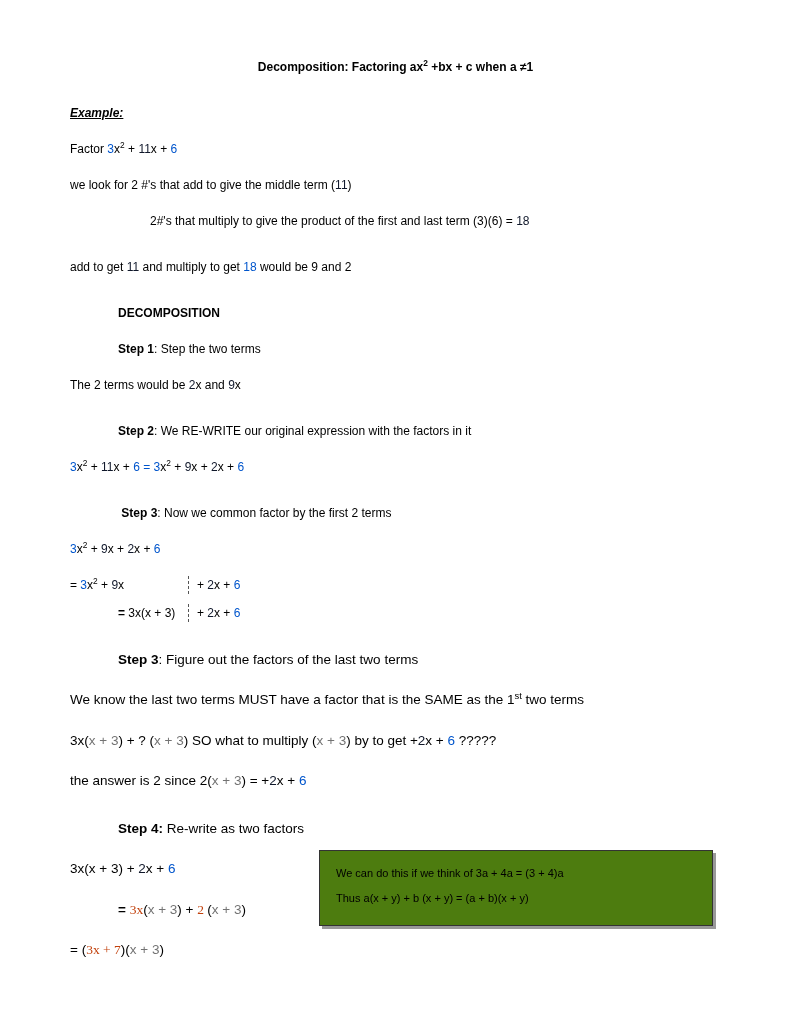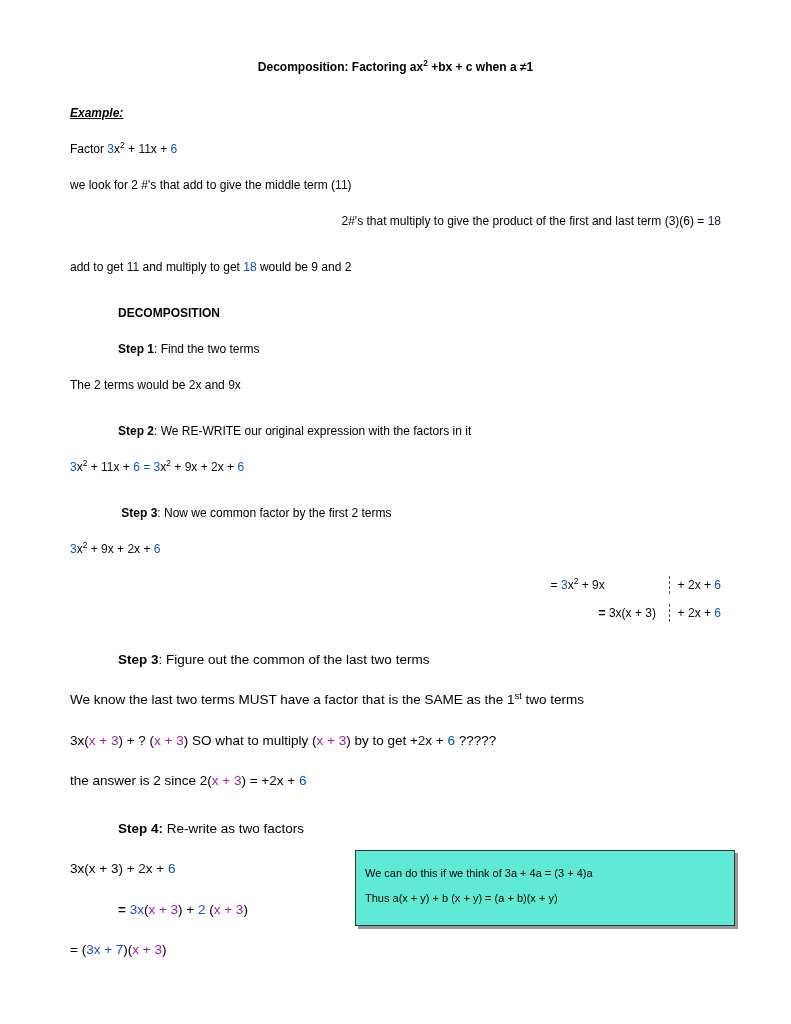--- a/index.html
+++ b/index.html
@@ -32,55 +32,53 @@
     font-style: italic;
     text-decoration: underline;
     margin-bottom: 18px;
   }
   p {
     margin: 12px 0 18px 0;
     line-height: 1.5;
   }
   .indent {
     padding-left: 80px;
-    text-align: right;
   }
   .red { color: #0f172a; }
   .blue { color: #0055cc; }
-  .green { color: #1d4ed8; }
-  .magenta { color: #a21caf; }
+  .green { color: #c2410c; font-family: Liberation Serif, serif; }
+  .magenta { color: #737373; }
   .bold { font-weight: bold; padding-left: 48px; }
   sup { font-size: 0.7em; vertical-align: super; line-height: 0; }
   .section-gap { margin-top: 28px; }
   .row-with-divider {
     display: flex;
     align-items: center;
     margin-bottom: 10px;
-    justify-content: flex-end;
   }
   .row-left { width: 110px; }
   .divider {
     border-left: 1px dashed #555;
     height: 18px;
     margin: 0 8px;
   }
   .bigger {
     font-size: 13.5px;
   }
   .bigger p { margin-bottom: 20px; }
   .note-box {
     position: absolute;
-    right: 56px;
+    right: 78px;
     width: 360px;
     border: 1px solid #333;
     box-shadow: 3px 3px 0 #999;
-    padding: 12px 9px;
+    padding: 12px 16px;
     font-size: 11px;
     line-height: 1.9;
-    background: #5eead4;
+    background: #4d7c0f;
   }
   .note-box div { margin-bottom: 4px; }
 </style>
 </head>
 <body>
 
 <div class="page">
 
   <div class="title">
     <span>Decomposition:  Factoring ax</span><sup>2</sup><span> +bx + c when a </span><span>≠</span><span>1</span>
@@ -100,21 +98,21 @@
     <span>2#'s that multiply to give the product of the first and last term (3)(6) = </span><span class="red">18</span>
   </p>
 
   <p class="section-gap">
     <span>add to get </span><span class="red">11</span><span> and multiply to get </span><span class="blue">18</span><span>    would be  9 and 2</span>
   </p>
 
   <p class="bold section-gap">DECOMPOSITION</p>
 
   <p>
-    <span class="bold">Step 1</span><span>:  Find the two terms</span>
+    <span class="bold">Step 1</span><span>:  Step the two terms</span>
   </p>
 
   <p>
     <span>The 2 terms would be </span><span class="red">2</span><span>x and </span><span class="red">9</span><span>x</span>
   </p>
 
   <p class="section-gap">
     <span class="bold">Step 2</span><span>:  We RE-WRITE our original expression with the factors in it</span>
   </p>
 
@@ -146,21 +144,21 @@
     </div>
     <div class="divider"></div>
     <div>
       <span>+ </span><span class="red">2</span><span>x + </span><span class="blue">6</span>
     </div>
   </div>
 
   <div class="bigger section-gap">
 
     <p>
-      <span class="bold">Step 3</span><span>: Figure out the common of the last two terms</span>
+      <span class="bold">Step 3</span><span>: Figure out the factors of the last two terms</span>
     </p>
 
     <p>
       <span>We know the last two terms MUST have a factor that is the SAME as the 1</span><sup>st</sup><span>  two terms</span>
     </p>
 
     <p>
       <span>3x(</span><span class="magenta">x + 3</span><span>)    + ? (</span><span class="magenta">x + 3</span><span>)    SO what to multiply (</span><span class="magenta">x + 3</span><span>) by to get +</span><span class="red">2</span><span>x + </span><span class="blue">6</span><span>  ?????</span>
     </p>
 

